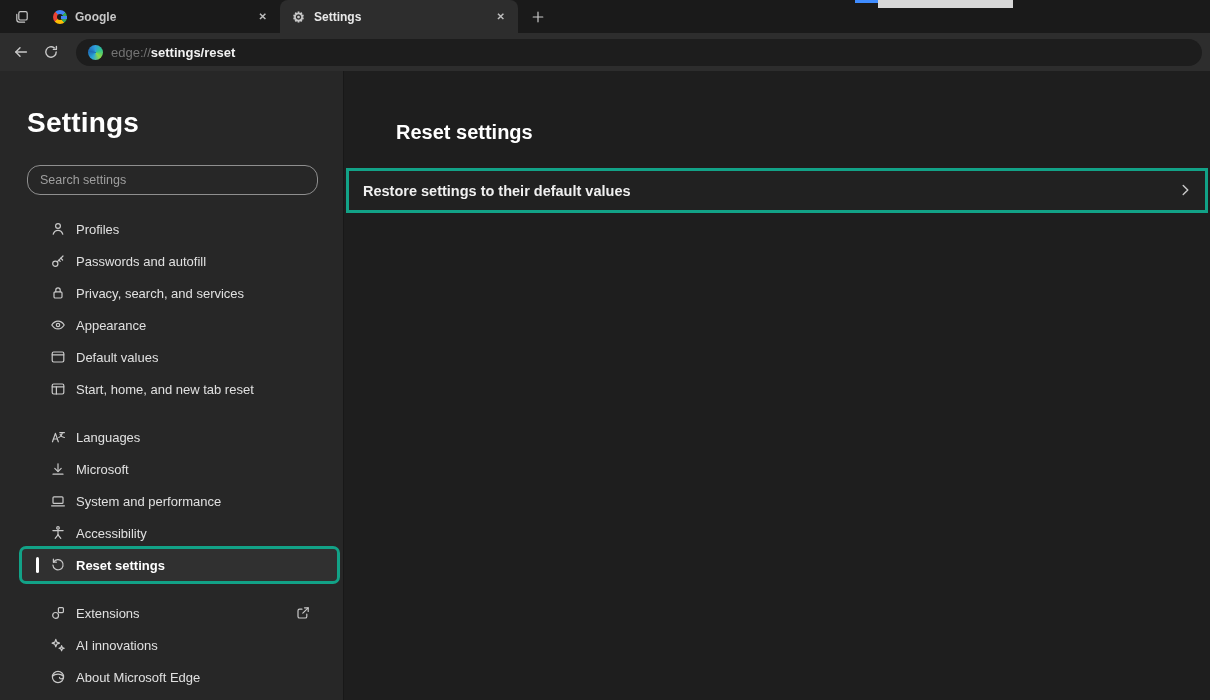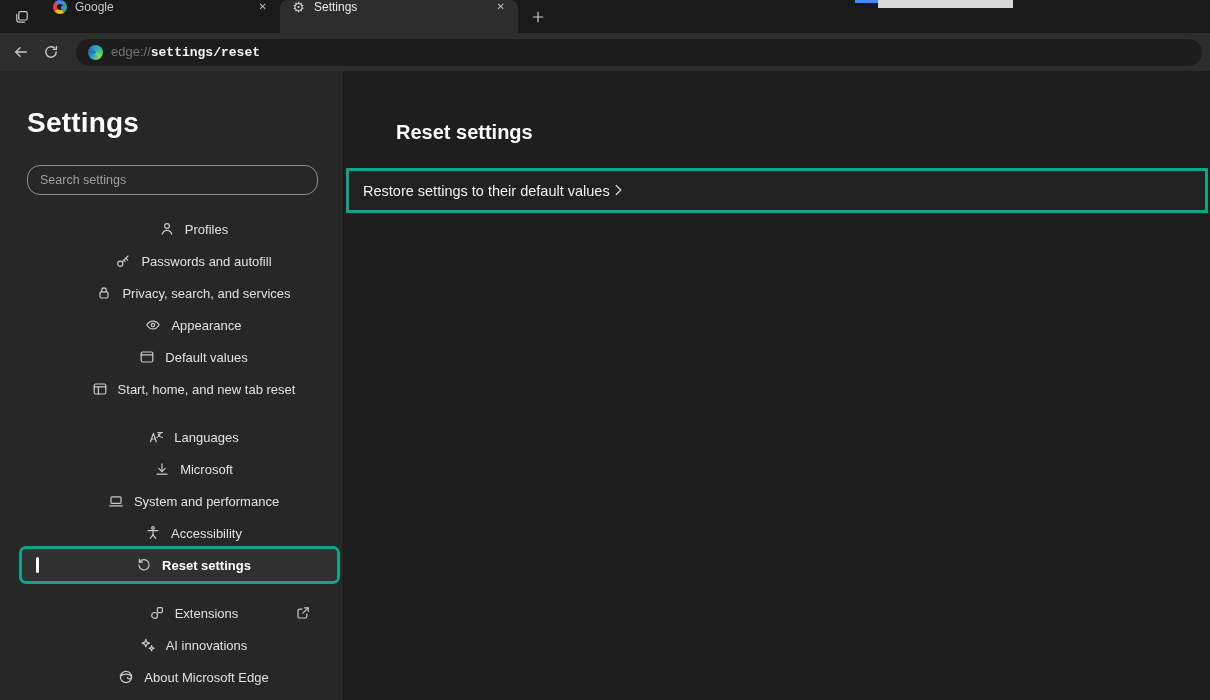--- a/index.html
+++ b/index.html
@@ -7,66 +7,66 @@
   body {
     width:1210px; height:700px; overflow:hidden; position:relative;
     background:#1e1e1e; font-family:"Liberation Sans", sans-serif;
     -webkit-font-smoothing:antialiased;
   }
   :root { --hl:#12a287; --accent-blue:#3f8cff; }
 
   
   .tabstrip { height:33px; background:#1a1a1a; display:flex; align-items:stretch; position:relative; }
   .tab-actions { width:20px; height:20px; margin:7px 10px 0 12px; display:flex; align-items:center; justify-content:center; }
-  .tab { width:238px; display:flex; align-items:flex-start; gap:8px; padding:0 8px 0 11px; color:#c7c7c7; font-size:12px; position:relative; }
+  .tab { width:238px; display:flex; align-items:center; gap:8px; padding:0 8px 0 11px; color:#c7c7c7; font-size:12px; position:relative;font-weight:bold; }
   .tab.active { background:#2d2d2d; border-radius:8px 8px 0 0; color:#e9e9e9; }
   .tab-title { flex:1; white-space:nowrap; overflow:hidden; text-overflow:ellipsis; }
   .tab-close { font-size:10px; color:#bdbdbd; padding:2px 5px; border-radius:3px; line-height:1; }
   .tab-fav-gear { font-size:14px; line-height:1; color:#c9c9c9; width:15px; text-align:center; }
   .g-fav { width:14px; height:14px; border-radius:50%; position:relative; flex:none;
     background:conic-gradient(from -40deg,#4285f4 0 90deg,#34a853 90deg 185deg,#fbbc05 185deg 270deg,#ea4335 270deg 360deg); }
   .g-fav::after { content:""; position:absolute; inset:4px; border-radius:50%; background:#1a1a1a; }
   .g-fav::before { content:""; position:absolute; right:0; top:6px; width:6px; height:3px; background:#4285f4; z-index:1; }
   .new-tab { width:24px; height:24px; margin:5px 0 0 8px; display:flex; align-items:center; justify-content:center; border-radius:4px; color:#c9c9c9; }
   .frag-blue  { position:absolute; left:855px; top:0; width:26px; height:3px; background:var(--accent-blue); }
   .frag-white { position:absolute; left:878px; top:0; width:135px; height:8px; background:#d7d7d7; }
 
   
   .toolbar { height:38px; background:#2d2d2d; display:flex; align-items:center; padding:0 8px 0 6px; }
   .nav-btn { width:30px; height:30px; display:flex; align-items:center; justify-content:center; border-radius:4px; flex:none; }
   .addressbar { flex:1; height:27px; margin-left:10px; background:#1d1d1d; border-radius:14px; display:flex; align-items:center; gap:8px; padding:0 12px; }
   .edge-logo { width:15px; height:15px; border-radius:50%; flex:none;
     background:conic-gradient(from 210deg,#2aa7d8,#1f6bb5,#2f9ee0,#31c48d,#8ed944,#2aa7d8); }
   .url { font-size:13px; color:#e8e8e8; white-space:nowrap; }
   .url-scheme { color:#737373; }
-  .url-path { color:#f2f2f2; font-weight:700;font-family:Liberation Mono, monospace; }
+  .url-path { color:#f2f2f2; font-weight:700; }
 
   
   .content { display:flex; height:629px; }
   .sidebar { width:343px; flex:none; background:#272727; padding-top:36px; position:relative; }
   .sidebar h1 { margin:0 0 0 27px; font-size:28px; font-weight:600; color:#ffffff; letter-spacing:.2px; }
   .search { display:block; margin:26px 0 0 27px; width:291px; height:30px; background:#272727;
     border:1px solid #8f8f8f; border-radius:13px; color:#e0e0e0; font-size:12.5px; padding:0 12px;
     font-family:"Liberation Sans", sans-serif; outline:none; }
   .search::placeholder { color:#9f9f9f; }
   #sidebar-nav { margin-top:18px; }
   .sb-group { margin-bottom:16px; }
   .sb-item { height:32px; margin:0 6px 0 22px; border-radius:4px; display:flex; align-items:center;
-    padding-left:28px; gap:10px; color:#e0e0e0; font-size:13px; position:relative; cursor:pointer;justify-content:center; }
+    padding-left:28px; gap:10px; color:#e0e0e0; font-size:13px; position:relative; cursor:pointer; }
   .sb-item.selected { outline:3px solid var(--hl); background:#303030; color:#ffffff; font-weight:700; }
   .sb-indicator { position:absolute; left:14px; top:8px; width:3px; height:16px; border-radius:2px; background:#ffffff; }
   .sb-icon { width:16px; height:16px; display:flex; flex:none; }
   .sb-trailing { position:absolute; right:26px; width:16px; height:16px; display:flex; }
   .sb-label { white-space:nowrap; }
 
   .main { flex:1; background:#1e1e1e; border-left:1px solid #181818; padding-top:50px; }
   .main h2 { margin:0 0 0 52px; font-size:20px; font-weight:600; color:#ffffff; }
   .reset-row { margin:24px 2px 0 2px; height:45px; border:3px solid var(--hl); background:#212121;
-    display:flex; align-items:center; padding:0 10px 0 14px;
-    color:#f0f0f0; font-size:14.5px; cursor:pointer; }
+    display:flex; align-items:center; justify-content:space-between; padding:0 10px 0 14px;
+    color:#f0f0f0; font-size:14.5px; cursor:pointer;font-weight:bold; }
   .chev { width:18px; height:18px; display:flex; }
 </style>
 </head>
 <body>
 
 <div class="tabstrip">
   <span class="tab-actions">
       <svg viewBox="0 0 16 16" width="16" height="16" fill="none" stroke="#c9c9c9" stroke-width="1.2" stroke-linecap="round" stroke-linejoin="round">
         <rect x="4.8" y="2.6" width="8.4" height="8.4" rx="1.6"></rect>
         <path d="M2.8 5.4v5.2a2.6 2.6 0 0 0 2.6 2.6h5.2"></path>

